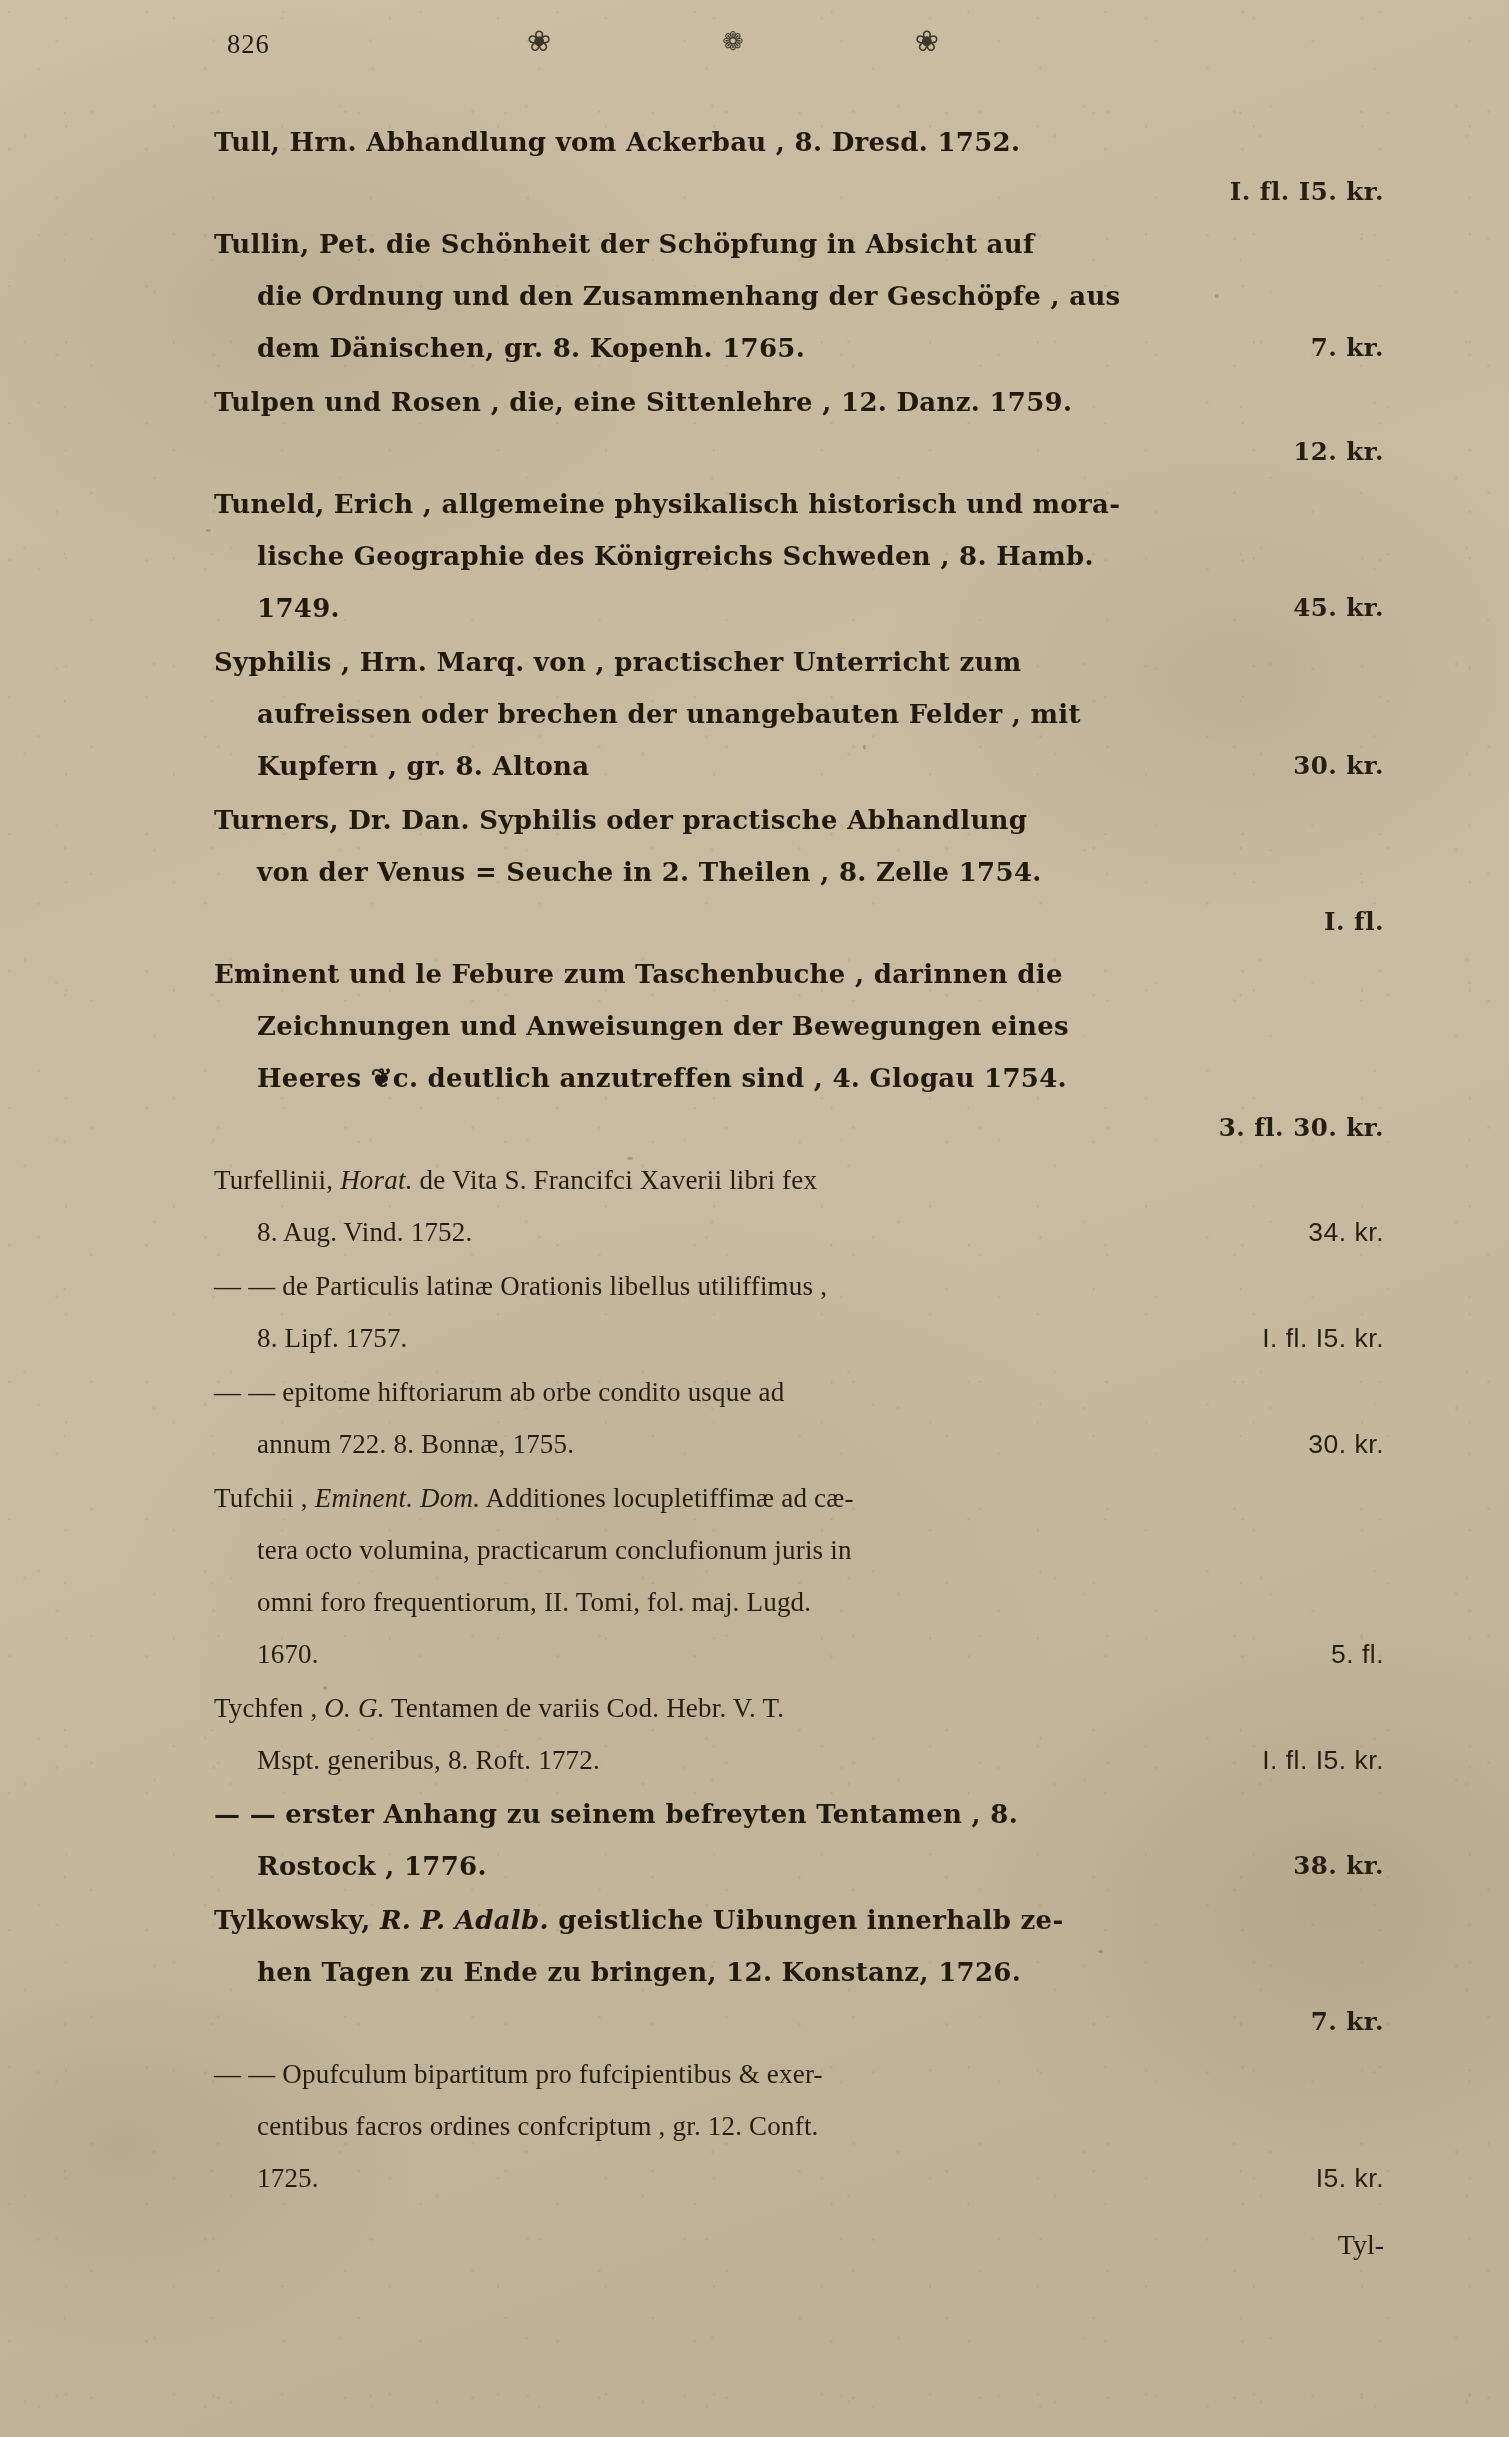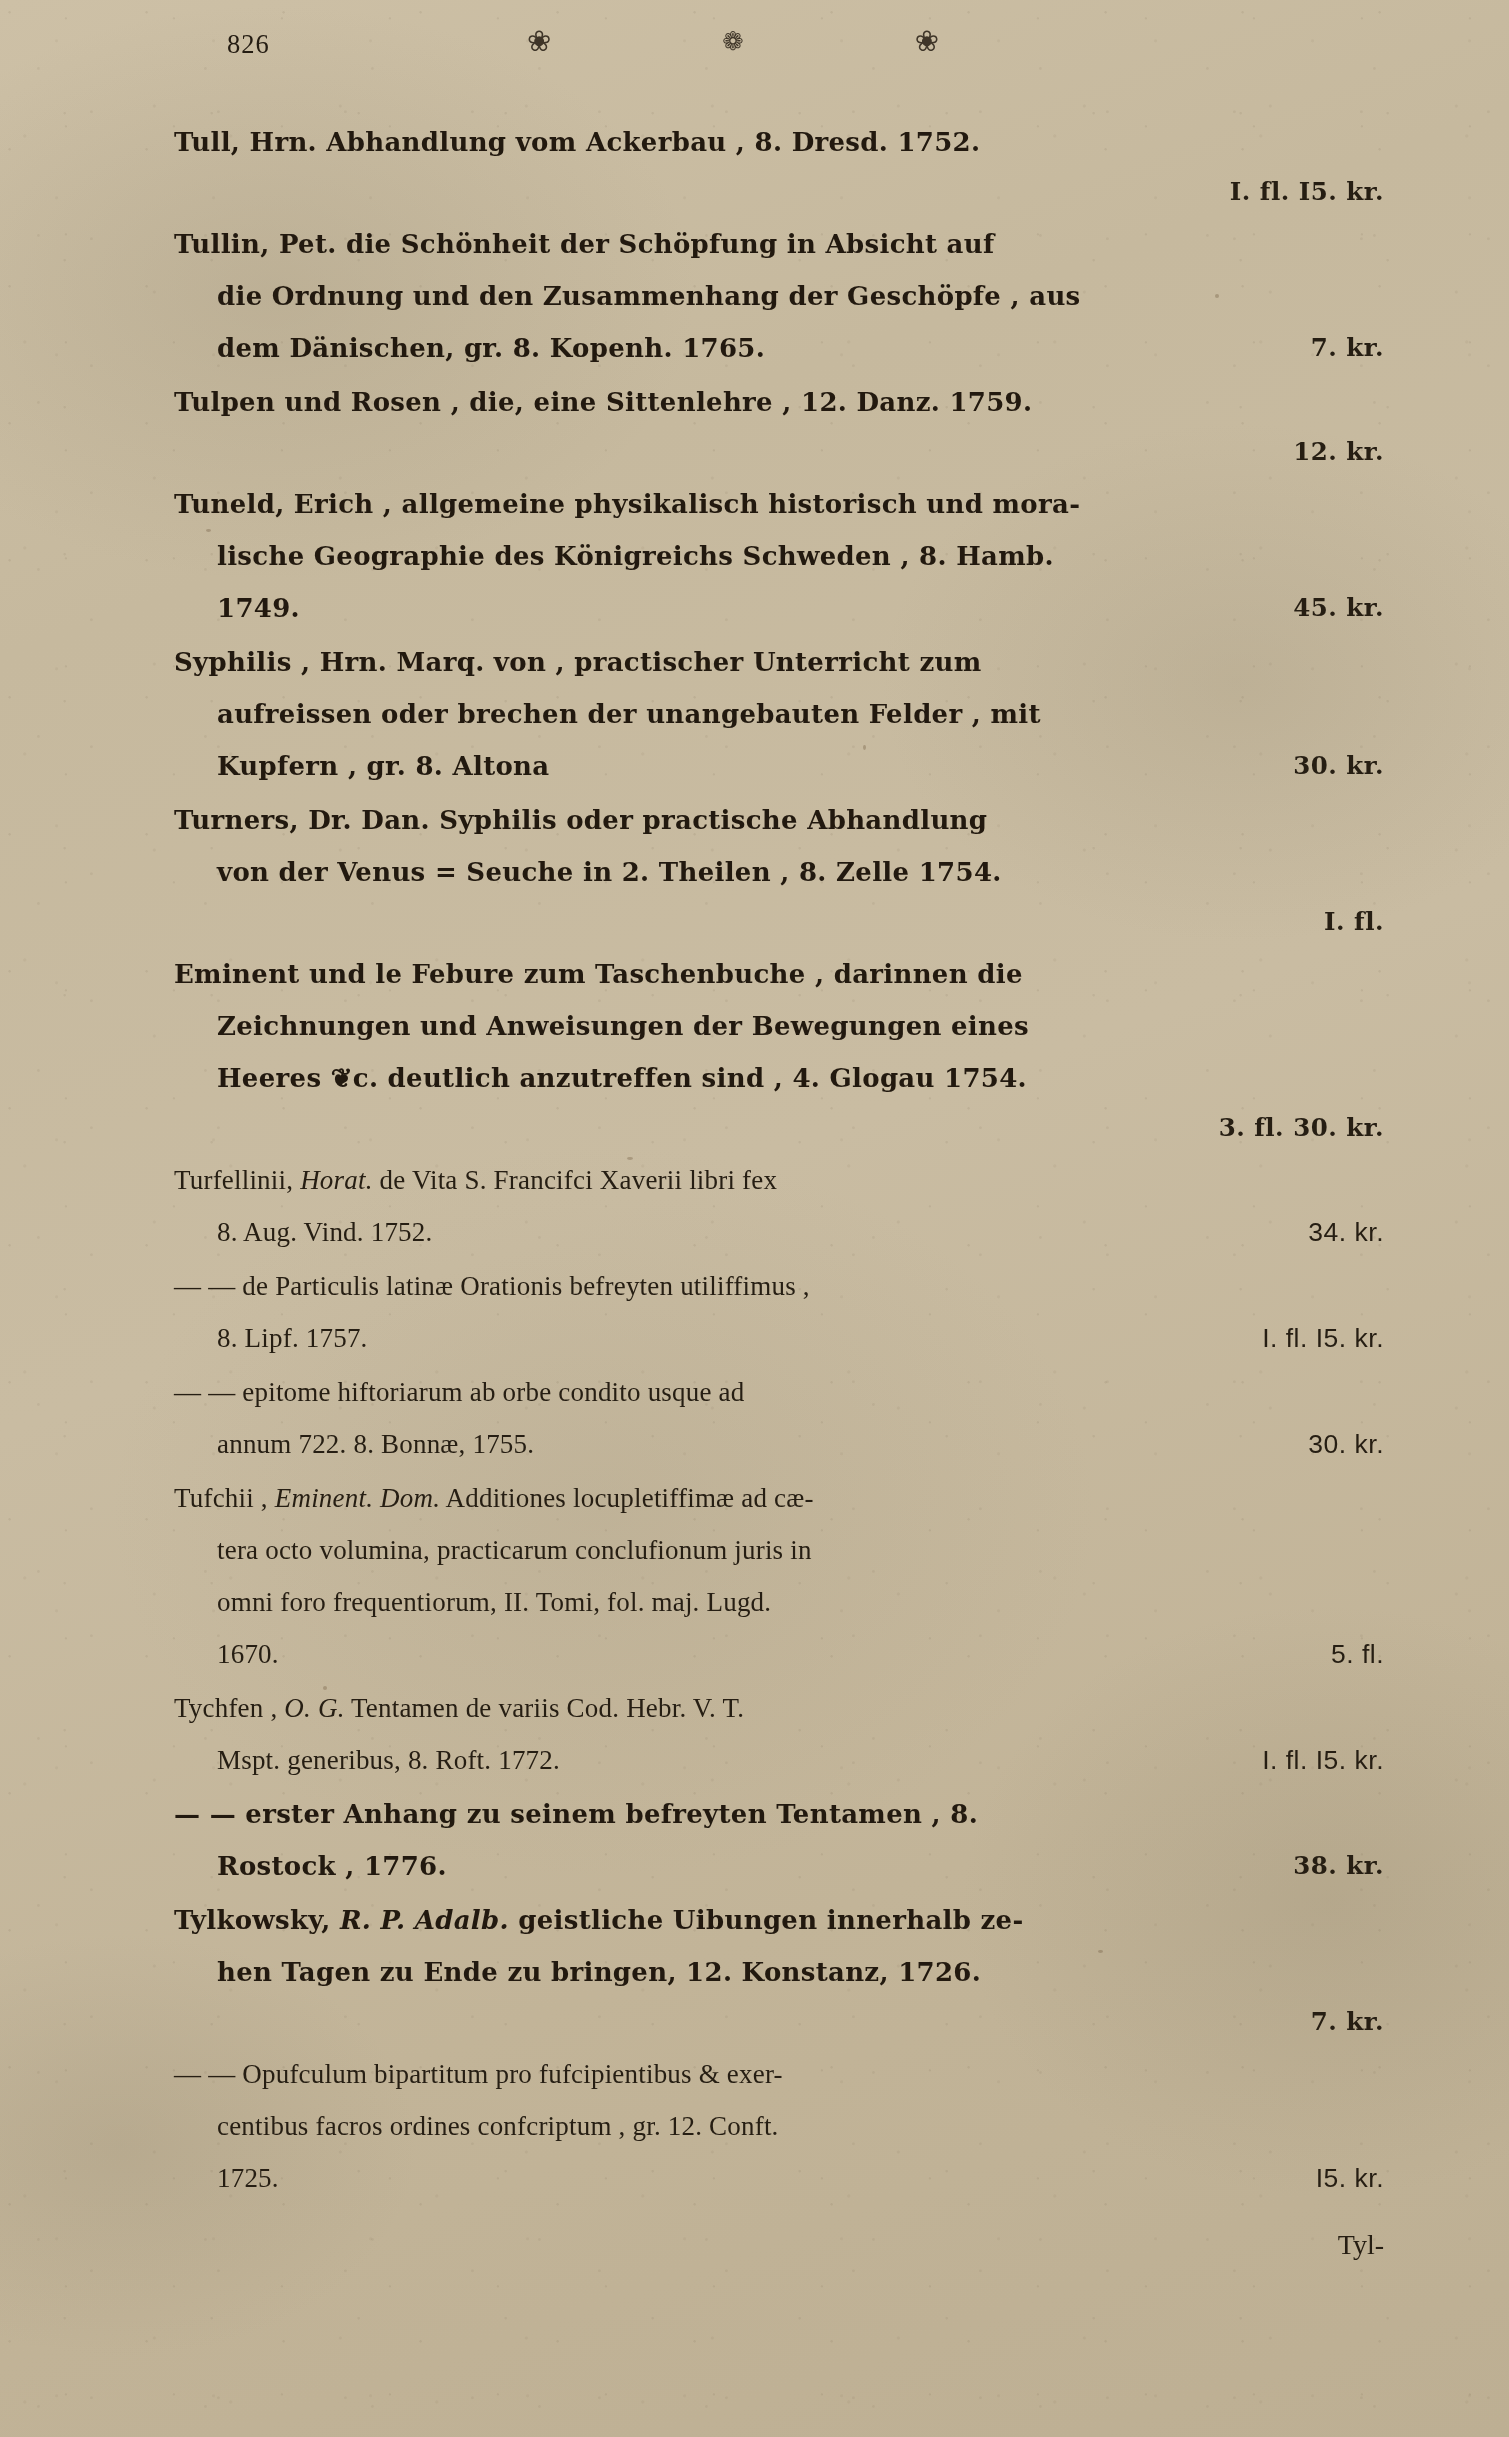--- a/index.html
+++ b/index.html
@@ -94,20 +94,21 @@
   
   .body-col {
     position: absolute;
     left: 174px;
     top: 116px;
     width: 1210px;
   }
 
   .entry {
     margin-bottom: 2px;
+    margin-left: 40px;
   }
   .ln {
     display: block;
     position: relative;
     height: 52px;
     line-height: 52px;
     white-space: nowrap;
     color: #271f14;
   }
 
@@ -227,21 +228,21 @@
         <div class="ln de ind2"><span>Heeres ❦c. deutlich anzutreffen sind , 4. Glogau 1754.</span></div>
         <div class="price-row">
           <span class="price de-price">3. fl. 30. kr.</span>
         </div>
       </div>
       <div class="entry">
         <div class="ln la ind1"><span>Turfellinii, <i>Horat.</i> de Vita S. Francifci Xaverii libri fex</span></div>
         <div class="ln la ind2"><span>8. Aug. Vind. 1752.</span><span class="price">34. kr.</span></div>
       </div>
       <div class="entry">
-        <div class="ln la ind1"><span>—  — de Particulis latinæ Orationis befreyten utiliffimus ,</span></div>
+        <div class="ln la ind1"><span>—  — de Particulis latinæ Orationis libellus utiliffimus ,</span></div>
         <div class="ln la ind2"><span>8. Lipf. 1757.</span><span class="price">I. fl. I5. kr.</span></div>
       </div>
       <div class="entry">
         <div class="ln la ind1"><span>—  — epitome hiftoriarum ab orbe condito usque ad</span></div>
         <div class="ln la ind2"><span>annum 722. 8. Bonnæ, 1755.</span><span class="price">30. kr.</span></div>
       </div>
       <div class="entry">
         <div class="ln la ind1"><span>Tufchii , <i>Eminent. Dom.</i> Additiones locupletiffimæ ad cæ-</span></div>
         <div class="ln la ind2"><span>tera octo volumina, practicarum conclufionum juris in</span></div>
         <div class="ln la ind2"><span>omni foro frequentiorum, II. Tomi, fol. maj. Lugd.</span></div>

